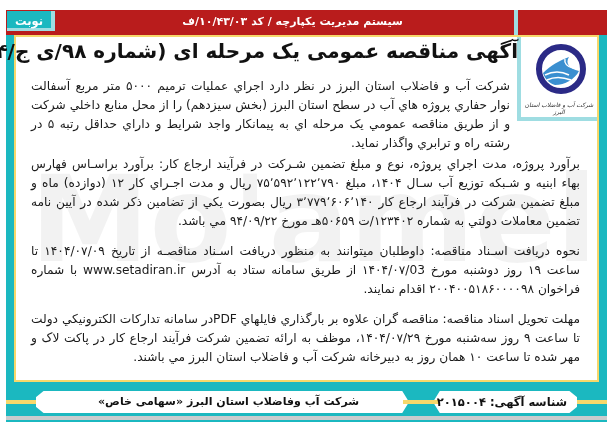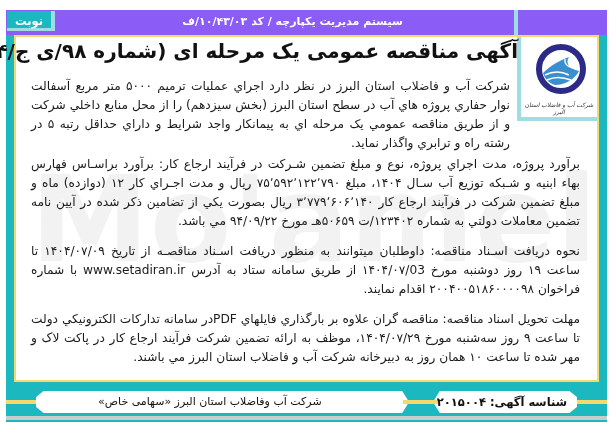--- a/index.html
+++ b/index.html
@@ -1,20 +1,20 @@
 <!DOCTYPE html>
 <html><head>
 <meta charset="utf-8">
 <style>
   html, body { margin: 0; padding: 0; background: #ffffff; }
   body { width: 613px; height: 439px; position: relative; overflow: hidden;
          font-family: "DejaVu Sans", sans-serif; direction: rtl; }
 
   .frame { position: absolute; left: 6px; top: 10px; width: 601px; height: 412px; background: #1bb8c0; }
-  .topbar { position: absolute; left: 6px; top: 10px; width: 601px; height: 25px; background: #8b5cf6; }
+  .topbar { position: absolute; left: 6px; top: 10px; width: 601px; height: 25px; background: #b91c1c; }
   .topbar-title { position: absolute; left: 60px; right: 88px; top: 3px; text-align: center;
                   color: #ffffff; font-size: 11px; font-weight: bold; line-height: 18px; }
   .round-badge { position: absolute; left: 7px; top: 11px; width: 48px; height: 20px; background: #1bb8c0;
                  color: #ffffff; font-size: 11.5px; font-weight: bold; text-align: center; line-height: 20px;
                  border-right: 4px solid #9fdde2; border-bottom: 3px solid #9fdde2; box-sizing: border-box; }
   .right-divider { position: absolute; left: 514px; top: 10px; width: 4px; height: 25px; background: #9fdde2; }
 
   .content { position: absolute; left: 14px; top: 35px; width: 585px; height: 347px;
              background: #ffffff; border: 2px solid #f6d86b; box-sizing: border-box; }
 
@@ -40,21 +40,21 @@
   .footer-band { position: absolute; left: 0; top: 0; width: 601px; height: 38px; background: #1bb8c0; }
   .footer-inner { position: absolute; left: 30px; top: 5px; width: 541px; height: 26px; background: #ffffff;
                   border-top: 2px solid #1bb8c0; border-bottom: 2px solid #1bb8c0; box-sizing: border-box; }
   .footer-stripe { position: absolute; left: 0; top: 32px; width: 601px; height: 4px; background: #c8ccce; }
   .notch { position: absolute; top: 5px; width: 40px; height: 26px; }
   .notch.left { left: 0; }
   .notch.right { right: 0; }
   .notch.mid { left: 395px; }
   .footer-id { position: absolute; right: 40px; top: 9px; font-size: 11.5px; font-weight: bold; color: #111;
                line-height: 18px; white-space: nowrap; text-align: center; }
-  .footer-company { position: absolute; left: 92px; top: 9px; font-size: 11px; font-weight: normal; color: #111;
+  .footer-company { position: absolute; left: 92px; top: 9px; font-size: 11px; font-weight: bold; color: #111;
                     line-height: 18px; white-space: nowrap; }
 </style>
 </head>
 <body>
 
 <div class="frame"></div>
 
 <div class="topbar">
   <div class="topbar-title">سیستم مدیریت یکپارچه / کد ۱۰/۴۳/۰۳/ف</div>
 </div>

